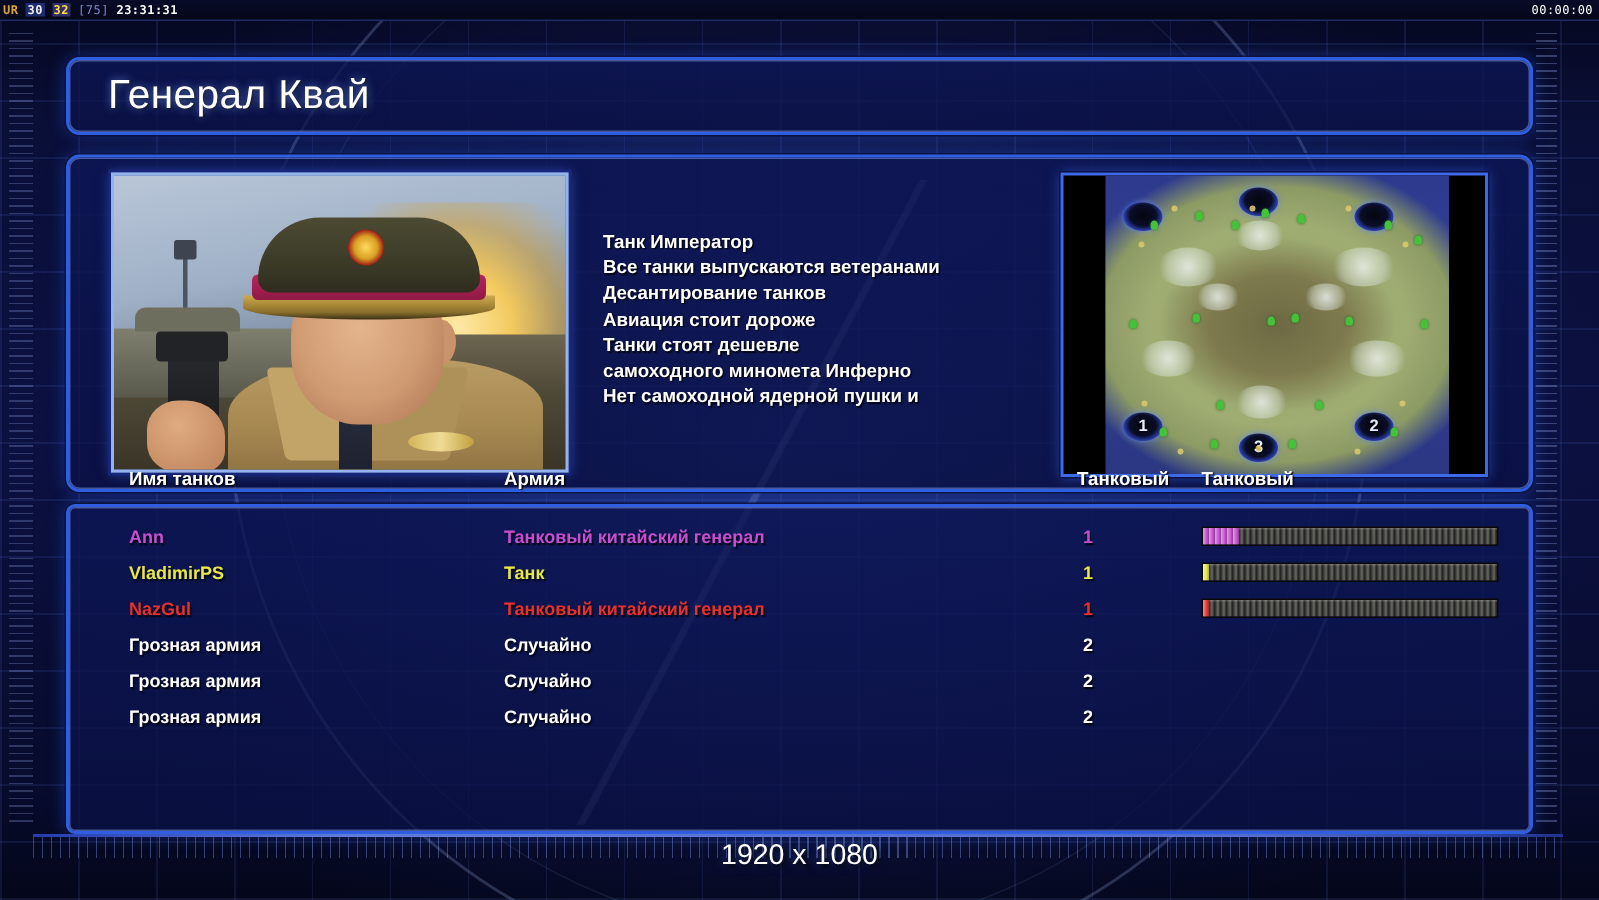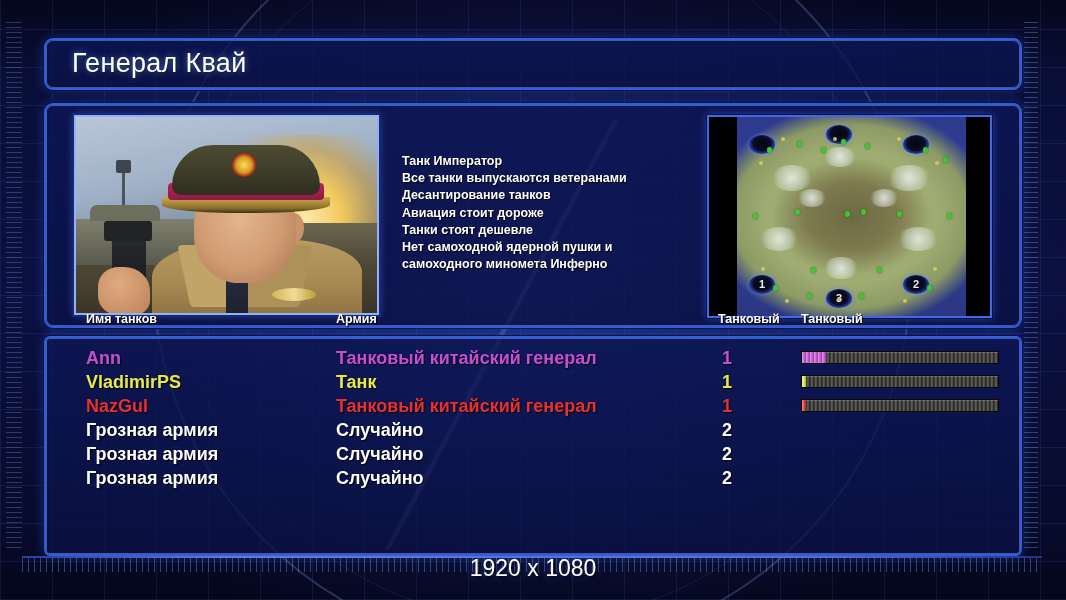--- a/index.html
+++ b/index.html
@@ -261,21 +261,21 @@
     text-shadow:1px 1px 1px #000;
   }
   .col-name { left:40px; }
   .col-army { left:290px; }
   .col-team { left:672px; }
   .col-prog { left:755px; }
 
   #rows { position:absolute; left:0; top:8px; width:100%; }
   .row {
     position:relative; height:24px; line-height:24px;
-    font-size:18px; font-weight:bold;
+    font-size:12px; font-weight:bold;
     text-shadow:1px 1px 1px rgba(0,0,0,.8);
   }
   .row .c-name { position:absolute; left:40px; }
   .row .c-army { position:absolute; left:290px; }
   .row .c-team { position:absolute; left:676px; }
   .row .c-prog { position:absolute; left:755px; top:5px; width:198px; height:13px; }
 
   .bar {
     width:100%; height:100%;
     background:
@@ -288,40 +288,50 @@
   .bar .fill {
     position:absolute; left:0; top:0; height:100%;
     background:
       repeating-linear-gradient(90deg,
         rgba(255,255,255,.45) 0px, rgba(255,255,255,.1) 2px, rgba(0,0,0,.25) 4px);
   }
 
   
   #resolution {
     position:absolute; left:0; bottom:18px; width:100%;
-    text-align:center; font-size:23px; color:#ffffff;
+    text-align:center; font-size:19px; color:#ffffff;
     text-shadow:2px 2px 3px #000, 0 0 8px rgba(80,120,255,.6);
     z-index:45;
   }
 </style>
 </head>
 <body>
 
 <div id="screen">
 
   <div id="gridbg"></div>
   <div id="arc"></div>
   <div id="arc2"></div>
   <div id="diag"></div>
 
   <div class="ruler" id="ruler-left"></div>
   <div class="ruler" id="ruler-right"></div>
   <div class="ruler" id="ruler-bottom2"></div>
   <div class="ruler" id="ruler-bottom"></div>
 
+  <div id="topbar">
+    <span class="left">
+      <span class="tb-ur">UR</span>
+      <span class="tb-a">30</span>
+      <span class="tb-b">32</span>
+      <span class="tb-c">[75]</span>
+      <span class="tb-t">23:31:31</span>
+    </span>
+    <span class="right">00:00:00</span>
+  </div>
 
   <div class="panel" id="title-panel">
     <div id="page-title">Генерал Квай</div>
   </div>
 
   <div class="panel" id="info-panel">
 
     <div id="portrait">
       <div class="p-sky"></div>
       <div class="p-sun"></div>
@@ -342,22 +352,22 @@
       <div class="p-gun"></div>
       <div class="p-hand"></div>
     </div>
 
     <div id="desc">
       <div>Танк Император</div>
       <div>Все танки выпускаются ветеранами</div>
       <div>Десантирование танков</div>
       <div>Авиация стоит дороже</div>
       <div>Танки стоят дешевле</div>
+      <div> самоходного миномета Инферно</div>
       <div>Нет самоходной ядерной пушки и</div>
-      <div> самоходного миномета Инферно</div>
     </div>
 
     <div id="minimap-wrap">
       <div id="minimap">
           <div class="mm-spawn" style="left: 12px; top: 18px;"></div>
           <div class="mm-spawn" style="left: 89px; top: 8px;"></div>
           <div class="mm-spawn" style="left: 166px; top: 18px;"></div>
           <div class="mm-spawn" style="left: 12px; top: 158px;">1</div>
           <div class="mm-spawn" style="left: 89px; top: 172px;">3</div>
           <div class="mm-spawn" style="left: 166px; top: 158px;">2</div>

